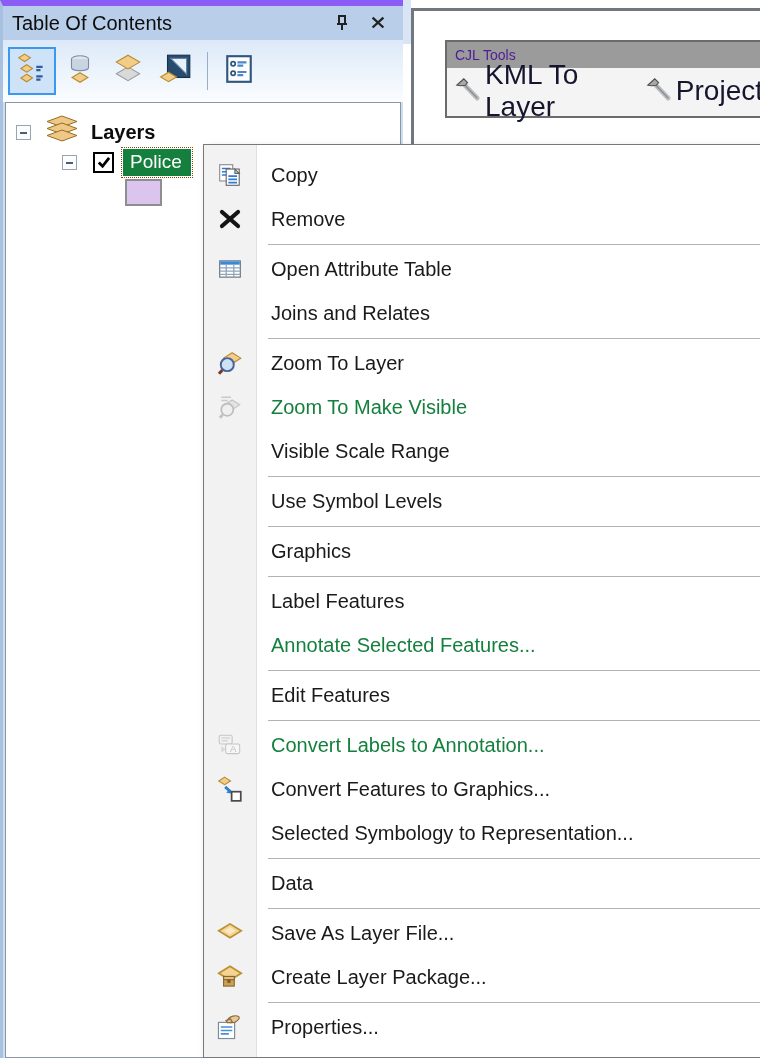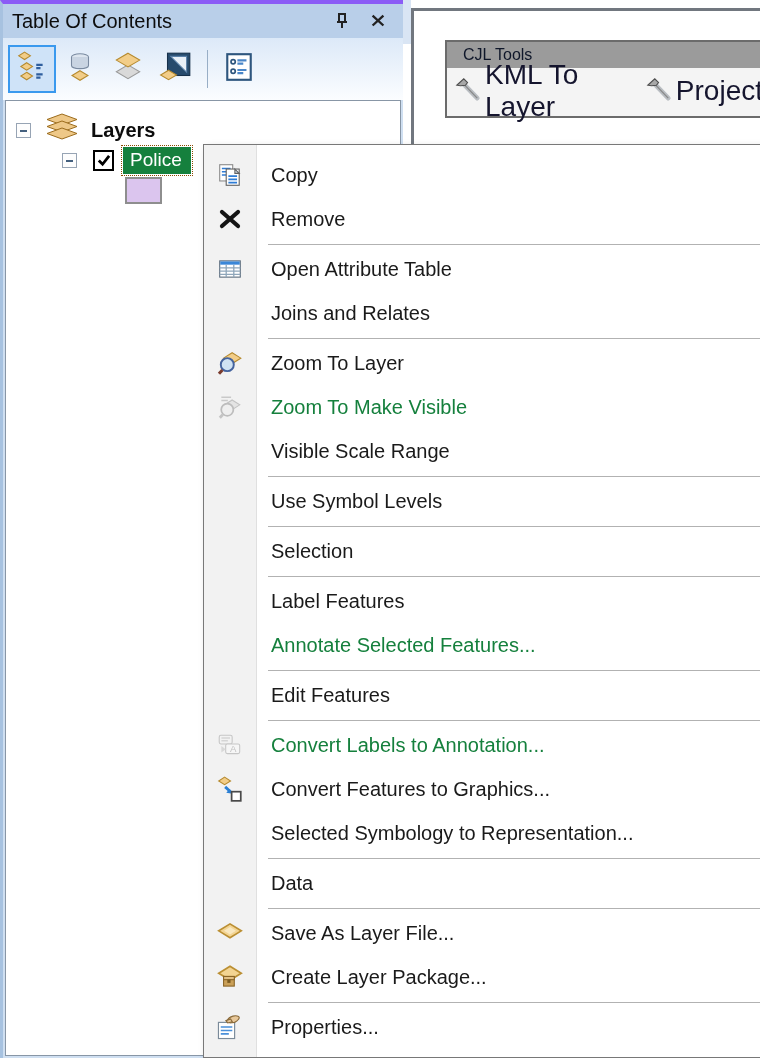--- a/index.html
+++ b/index.html
@@ -2,21 +2,21 @@
 <html><head>
 <meta charset="utf-8">
 <style>
   * { box-sizing: border-box; margin: 0; padding: 0; }
   html,body { width:760px; height:1058px; overflow:hidden;
     font-family:"Liberation Sans", sans-serif; background:#ffffff; }
   #root { position:absolute; left:0; top:0; width:760px; height:1058px; overflow:hidden; }
 
   
   .toc-panel { position:absolute; left:0; top:0; width:403px; height:1058px;
-    background:#cfdff1; border-top:4px solid #8b5cf6; border-left:3px solid #a7c2e0; }
+    background:#cfdff1; border-top:6px solid #8b5cf6; border-left:3px solid #a7c2e0; }
   .toc-titlebar { position:absolute; left:0; top:0; width:400px; height:34px;
     background:#b9cfe9; display:flex; align-items:center; }
   .toc-title { font-size:20px; color:#0d0d0d; padding-left:9px; }
   .toc-titlebar-btn { position:absolute; top:4px; width:26px; height:26px;
     display:flex; align-items:center; justify-content:center; }
   .toc-pin { right:48px; }
   .toc-close { right:12px; }
 
   .toc-toolbar { position:absolute; left:0; top:34px; width:400px; height:62px;
     background:linear-gradient(#dce9f8, #fbfdff); display:flex; align-items:center; padding-left:5px; }
@@ -47,21 +47,21 @@
   
   .map-window { position:absolute; left:411px; top:8px; width:349px; height:1050px;
     background:#ffffff; border-left:3px solid #71777f; border-top:3px solid #71777f; }
   .splitter-gap { position:absolute; left:403px; top:0; width:8px; height:1058px; background:#ffffff; }
   .splitter-gap-top { position:absolute; left:403px; top:0; width:8px; height:44px; background:#d9e5f4; }
 
   
   .cjl-toolbar { position:absolute; left:445px; top:40px; width:330px; height:78px;
     background:#f4f4f4; border:2px solid #6b6b6b; }
   .cjl-titlebar { height:26px; background:#9b9b9b; display:flex; align-items:center; }
-  .cjl-title { color:#0f172a; font-size:16px; padding-left:16px; }
+  .cjl-title { color:#4c1d95; font-size:14px; padding-left:8px; }
   .cjl-body { height:46px; display:flex; align-items:center; padding-left:6px; }
   .cjl-btn { display:flex; align-items:center; margin-right:10px; }
   .cjl-btn-label { font-size:28px; color:#15152e; margin-left:4px; }
 
   
   .attr-strip { position:absolute; left:425px; top:1042px; width:349px; height:16px;
     background:#86efac; border-top:2px solid #8c8c8c; overflow:hidden; }
   .attr-vline { position:absolute; top:0; bottom:0; width:2px; background:#4c4c4c; }
   .attr-cell { position:absolute; top:0; bottom:0; background:#e2dfda; overflow:hidden;
     border-left:2px solid #5f5f5f; border-right:2px solid #5f5f5f; }
@@ -279,21 +279,21 @@
         <span class="mi-arrow"></span>
       </div>
       <div class="menu-sep"></div>
       <div class="menu-item">
         <span class="mi-icon"></span>
         <span class="mi-label">Use Symbol Levels</span>
       </div>
       <div class="menu-sep"></div>
       <div class="menu-item">
         <span class="mi-icon"></span>
-        <span class="mi-label">Selection</span>
+        <span class="mi-label">Graphics</span>
         <span class="mi-arrow"></span>
       </div>
       <div class="menu-sep"></div>
       <div class="menu-item">
         <span class="mi-icon"></span>
         <span class="mi-label">Label Features</span>
       </div>
       <div class="menu-item disabled">
         <span class="mi-icon"></span>
         <span class="mi-label">Annotate Selected Features...</span>

